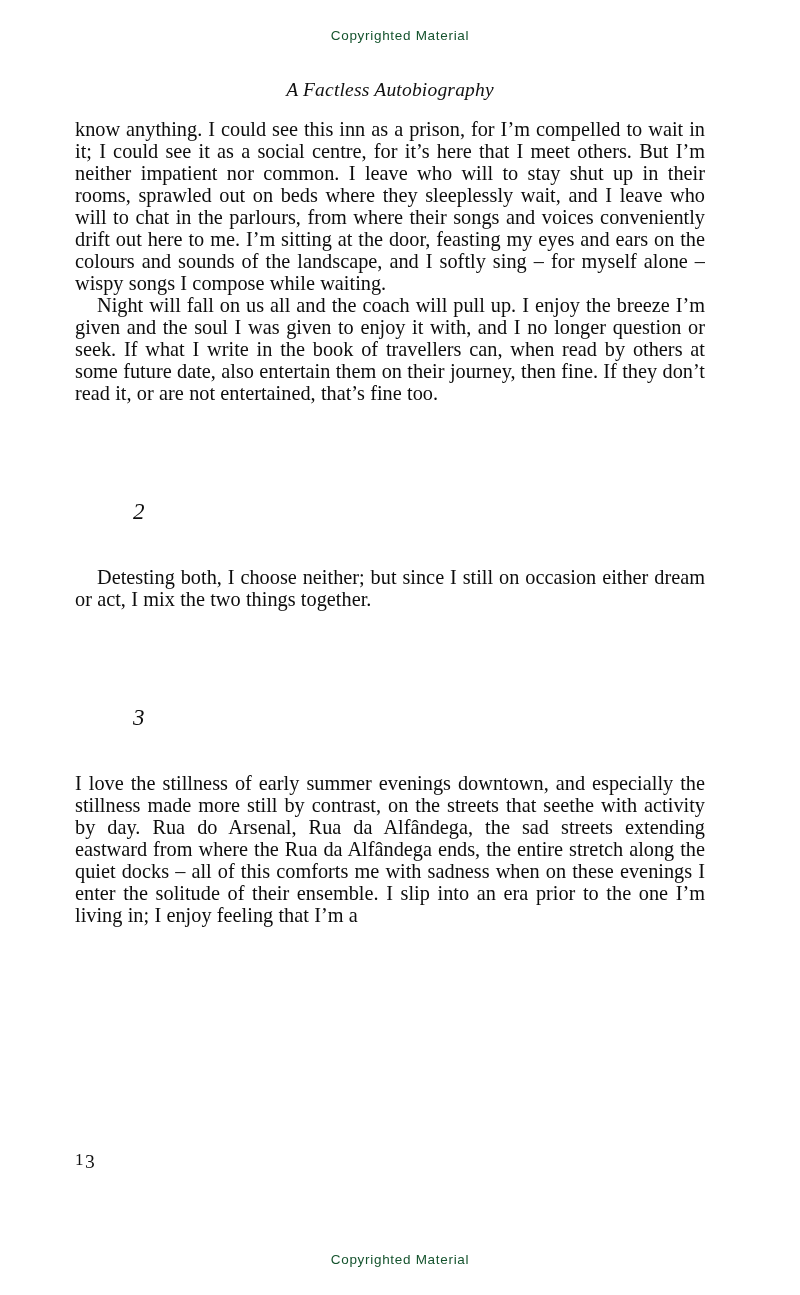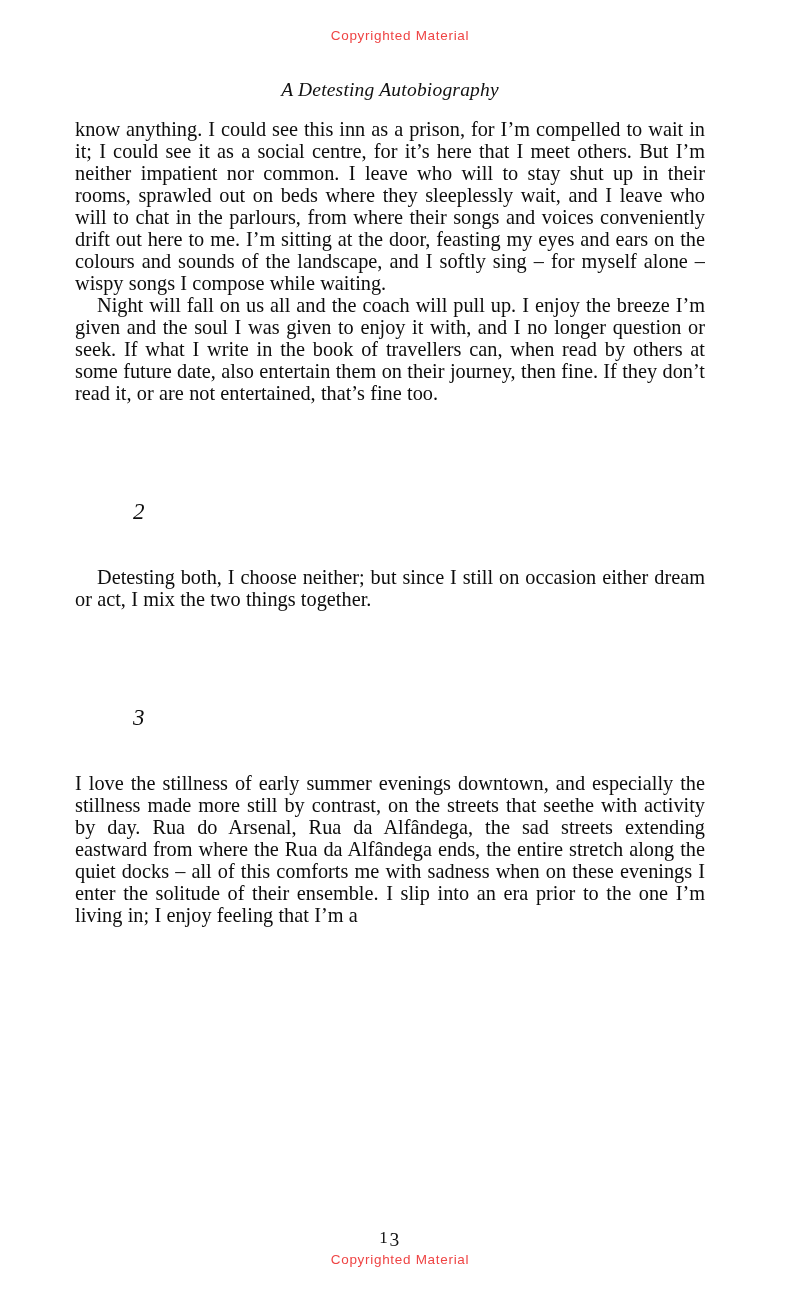--- a/index.html
+++ b/index.html
@@ -21,21 +21,21 @@
 
   
   .watermark {
     position: absolute;
     left: 0;
     width: 800px;
     text-align: center;
     font-family: "Liberation Sans", "DejaVu Sans", sans-serif;
     font-size: 13.5px;
     letter-spacing: 0.7px;
-    color: #ef4444;
+    color: #14532d;
     white-space: nowrap;
   }
   .watermark-top { top: 28px; }
   .watermark-bottom { top: 1252px; }
 
   
   .running-head {
     position: absolute;
     top: 79px;
     left: 75px;
@@ -77,24 +77,24 @@
     line-height: 1;
     padding-left: 58px;
     color: #0d0d0d;
   }
   .sec-gap-before { height: 96px; }
   .sec-gap-after  { height: 43px; }
 
   
   .folio {
     position: absolute;
-    top: 1226px;
+    top: 1148px;
     left: 75px;
     width: 630px;
-    text-align: center;
+    text-align: left;
     font-size: 19px;
     letter-spacing: 1.6px;
     color: #111111;
   }
   .folio .d1 {
     font-variant: small-caps;
     font-size: 17px;
     position: relative;
     top: -0.5px;
   }
@@ -104,21 +104,21 @@
     font-size: 19.5px;
   }
 </style>
 </head>
 <body>
 
 <div class="page">
 
   <div class="watermark watermark-top">Copyrighted Material</div>
 
-  <div class="running-head">A Detesting Autobiography</div>
+  <div class="running-head">A Factless Autobiography</div>
 
   <div class="textblock">
 
     <p class="body">know anything. I could see this inn as a prison, for I’m compelled to wait in it; I could see it as a social centre, for it’s here that I meet others. But I’m neither impatient nor common. I leave who will to stay shut up in their rooms, sprawled out on beds where they sleeplessly wait, and I leave who will to chat in the parlours, from where their songs and voices conveniently drift out here to me. I’m sitting at the door, feasting my eyes and ears on the colours and sounds of the landscape, and I softly sing – for myself alone – wispy songs I compose while waiting.</p>
     <p class="body indent">Night will fall on us all and the coach will pull up. I enjoy the breeze I’m given and the soul I was given to enjoy it with, and I no longer question or seek. If what I write in the book of travellers can, when read by others at some future date, also entertain them on their journey, then fine. If they don’t read it, or are not entertained, that’s fine too.</p>
 
     <div class="sec-gap-before"></div>
     <div class="section-number">2</div>
     <div class="sec-gap-after"></div>
 

